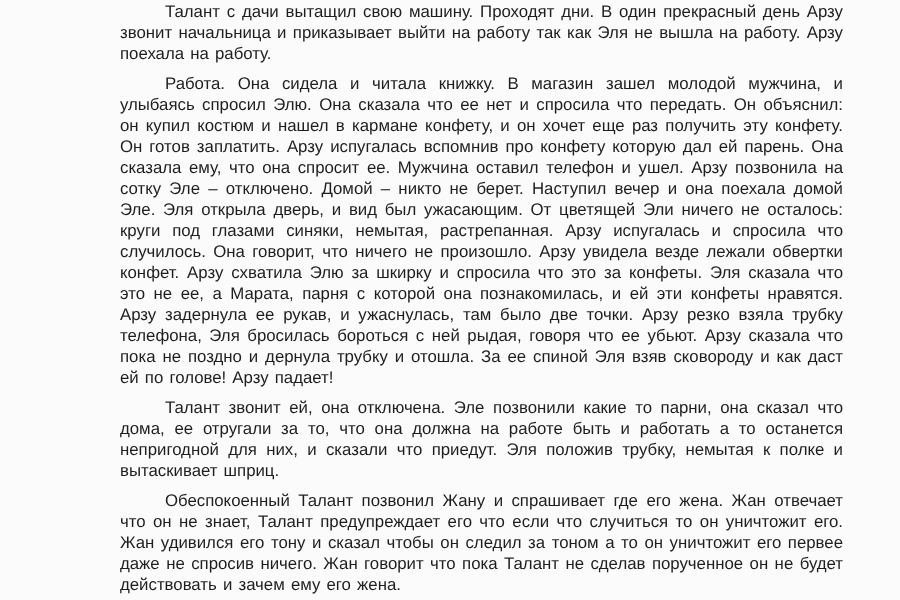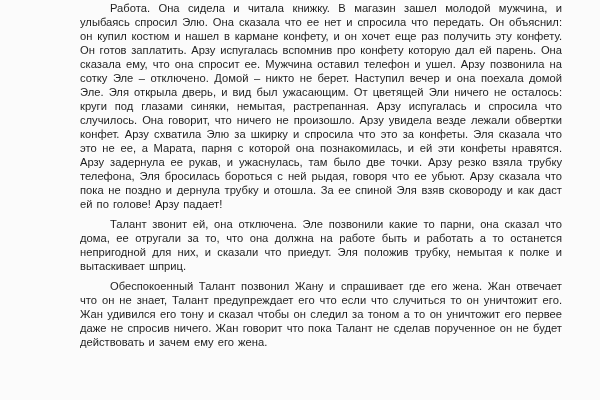--- a/index.html
+++ b/index.html
@@ -30,17 +30,18 @@
     word-spacing: 1px;
   }
   .para.continuation {
     text-indent: 0;
   }
 </style>
 </head>
 <body>
 
 <div class="page">
+  <p class="para">Талант с дачи вытащил свою машину. Проходят дни. В один прекрасный день Арзу звонит начальница и приказывает выйти на работу так как Эля не вышла на работу. Арзу поехала на работу.</p>
   <p class="para">Работа. Она сидела и читала книжку. В магазин зашел молодой мужчина, и улыбаясь спросил Элю. Она сказала что ее нет и спросила что передать. Он объяснил: он купил костюм и нашел в кармане конфету, и он хочет еще раз получить эту конфету. Он готов заплатить. Арзу испугалась вспомнив про конфету которую дал ей парень. Она сказала ему, что она спросит ее. Мужчина оставил телефон и ушел. Арзу позвонила на сотку Эле – отключено. Домой – никто не берет. Наступил вечер и она поехала домой Эле. Эля открыла дверь, и вид был ужасающим. От цветящей Эли ничего не осталось: круги под глазами синяки, немытая, растрепанная. Арзу испугалась и спросила что случилось. Она говорит, что ничего не произошло. Арзу увидела везде лежали обвертки конфет. Арзу схватила Элю за шкирку и спросила что это за конфеты. Эля сказала что это не ее, а Марата, парня с которой она познакомилась, и ей эти конфеты нравятся. Арзу задернула ее рукав, и ужаснулась, там было две точки. Арзу резко взяла трубку телефона, Эля бросилась бороться с ней рыдая, говоря что ее убьют. Арзу сказала что пока не поздно и дернула трубку и отошла. За ее спиной Эля взяв сковороду и как даст ей по голове! Арзу падает!</p>
   <p class="para">Талант звонит ей, она отключена. Эле позвонили какие то парни, она сказал что дома, ее отругали за то, что она должна на работе быть и работать а то останется непригодной для них, и сказали что приедут. Эля положив трубку, немытая к полке и вытаскивает шприц.</p>
   <p class="para">Обеспокоенный Талант позвонил Жану и спрашивает где его жена. Жан отвечает что он не знает, Талант предупреждает его что если что случиться то он уничтожит его. Жан удивился его тону и сказал чтобы он следил за тоном а то он уничтожит его первее даже не спросив ничего. Жан говорит что пока Талант не сделав порученное он не будет действовать и зачем ему его жена.</p>
 
 </div>
 
 </body></html>

